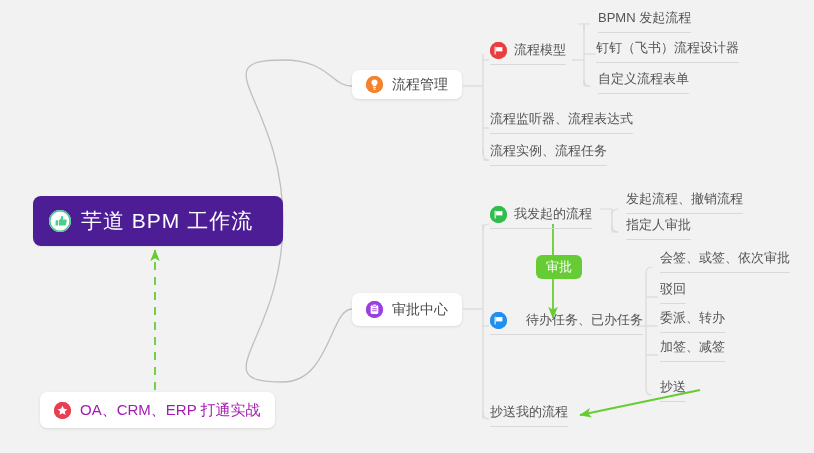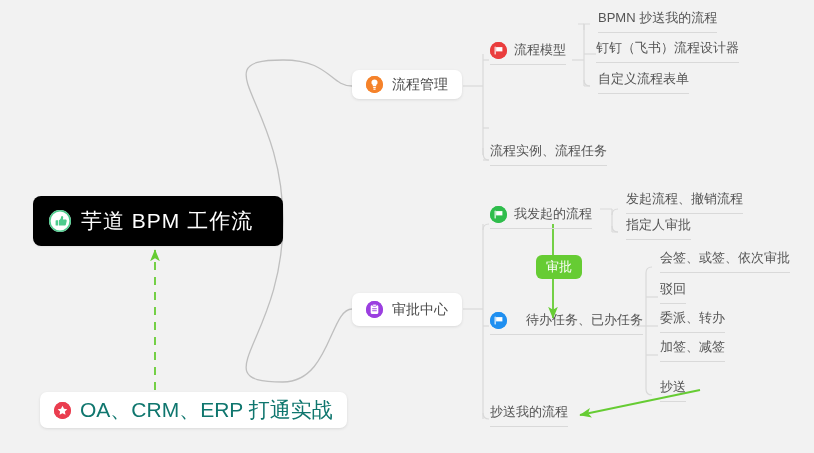--- a/index.html
+++ b/index.html
@@ -12,21 +12,21 @@
     position:relative;
   }
   #canvas{position:absolute;left:0;top:0;width:814px;height:453px;}
   svg.links{position:absolute;left:0;top:0;width:814px;height:453px;pointer-events:none;}
 
   
   .root-node{
     position:absolute;
     left:33px;top:196px;
     width:250px;height:50px;
-    background:#000000;
+    background:#4c1d95;
     border-radius:8px;
     display:flex;align-items:center;
     box-sizing:border-box;
     padding-left:16px;
     box-shadow:0 1px 2px rgba(0,0,0,0.06);
   }
   .root-node .label{
     color:#ffffff;
     font-size:21px;
     letter-spacing:1px;
@@ -172,29 +172,32 @@
       <svg width="17" height="17" viewBox="0 0 17 17">
         <circle cx="8.5" cy="8.5" r="8.5" fill="#ea3d3d"></circle>
         <rect x="4.6" y="4.6" width="1.1" height="8.0" rx="0.5" fill="#ffffff"></rect>
         <path d="M6.1 5.1 h6.3 v4.3 h-6.3 z" fill="#ffffff"></path>
       </svg>
     </span>
     <span class="label">流程模型</span>
   </div>
 
   <div class="u-node" style="left:598px;top:9px;">
-    <span class="label lv3">BPMN 抄送我的流程</span>
+    <span class="label lv3">BPMN 发起流程</span>
   </div>
   <div class="u-node" style="left:596px;top:39px;">
     <span class="label lv3">钉钉（飞书）流程设计器</span>
   </div>
   <div class="u-node" style="left:598px;top:70px;">
     <span class="label lv3">自定义流程表单</span>
   </div>
 
+  <div class="u-node" style="left:490px;top:110px;">
+    <span class="label">流程监听器、流程表达式</span>
+  </div>
   <div class="u-node" style="left:490px;top:142px;">
     <span class="label">流程实例、流程任务</span>
   </div>
 
   <div class="card-node" style="left:352px;top:293px;height:33px;">
     <span class="circ" style="background:#9b3fe0">
       <svg width="17" height="17" viewBox="0 0 17 17">
         <circle cx="8.5" cy="8.5" r="8.5" fill="#9b3fe0"></circle>
         <rect x="4.7" y="4.3" width="7.6" height="8.6" rx="1.1" fill="#ffffff"></rect>
         <rect x="6.6" y="3.2" width="3.8" height="2.1" rx="0.9" fill="#ffffff" stroke="#9b3fe0" stroke-width="0.7"></rect>
@@ -255,16 +258,16 @@
 
   <div class="badge" style="left:536px;top:255px;">审批</div>
 
   <div class="card-node" style="left:40px;top:392px;height:36px;">
     <span class="circ" style="background:#ea3d4f">
       <svg width="17" height="17" viewBox="0 0 17 17">
         <circle cx="8.5" cy="8.5" r="8.5" fill="#ea3d4f"></circle>
         <path d="M8.5 3.7 l1.5 3.0 l3.3 0.5 l-2.4 2.3 l0.6 3.3 l-3.0 -1.6 l-3.0 1.6 l0.6 -3.3 l-2.4 -2.3 l3.3 -0.5 z" fill="#ffffff"></path>
       </svg>
     </span>
-    <span class="label" style="font-size:21px;color:#0f766e;">OA、CRM、ERP 打通实战</span>
+    <span class="label" style="font-size:15px;color:#a21caf;">OA、CRM、ERP 打通实战</span>
   </div>
 
 </div>
 
 </body></html>

